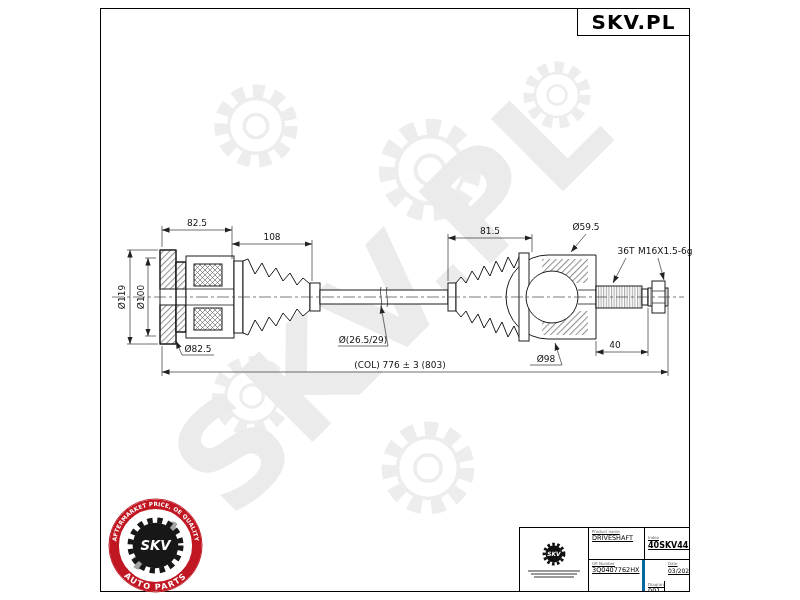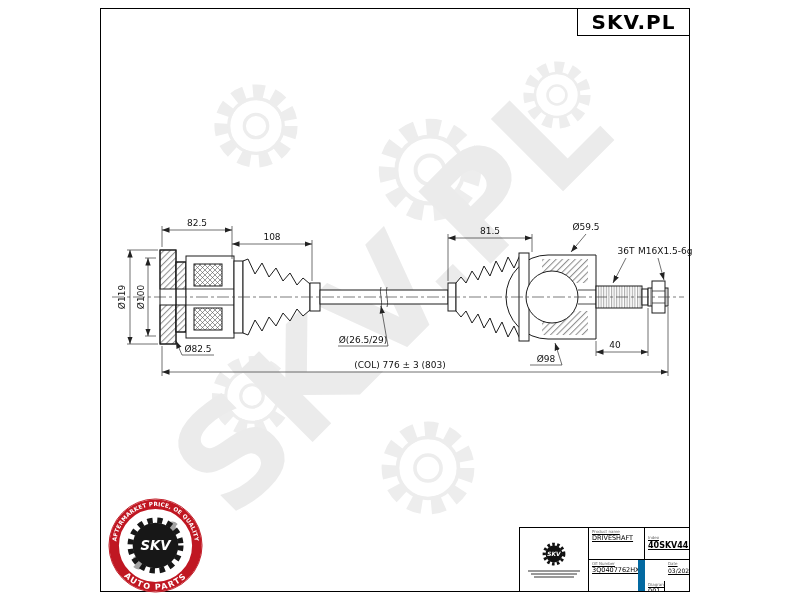--- a/index.html
+++ b/index.html
@@ -19,21 +19,21 @@
   .tb-left{width:68px;border-right:1px solid #000;display:flex;flex-direction:column;
            align-items:center;justify-content:center;gap:2px;padding:2px 0;}
   .tb-address{display:flex;flex-direction:column;gap:1.5px;align-items:center;margin-top:1px;}
   .addr-bar{height:1.8px;background:#999;width:52px;}
   .addr-bar.b2{width:46px;}
   .addr-bar.b3{width:40px;}
   .tb-grid{flex:1;display:grid;grid-template-columns:56px 20px 1fr;grid-template-rows:1fr 1fr;}
   .cell{padding:2px 3px;display:flex;flex-direction:column;gap:1px;overflow:hidden;text-decoration:underline;}
   .c-product{grid-area:1/1/2/2;border-right:1px solid #000;border-bottom:1px solid #000;}
   .c-index{grid-area:1/2/2/4;border-bottom:1px solid #000;justify-content:center;}
-  .c-oe{grid-area:2/1/3/2;border-right:7px solid #0369a1;}
+  .c-oe{grid-area:2/1/3/2;border-right:3px solid #0369a1;}
   .c-diagram{grid-area:2/2/3/3;border-right:1px solid #000;margin-top:21px;}
   .c-date{grid-area:2/3/3/4;}
   .tb-label{font-size:4px;color:#666;line-height:1;white-space:nowrap;}
   .tb-value{font-size:6.5px;color:#000;line-height:1.2;white-space:nowrap;}
   .c-index .tb-value{font-size:8px;font-weight:bold;}
   .c-date .tb-value{font-size:6px;}
 </style>
 </head>
 <body>
 

